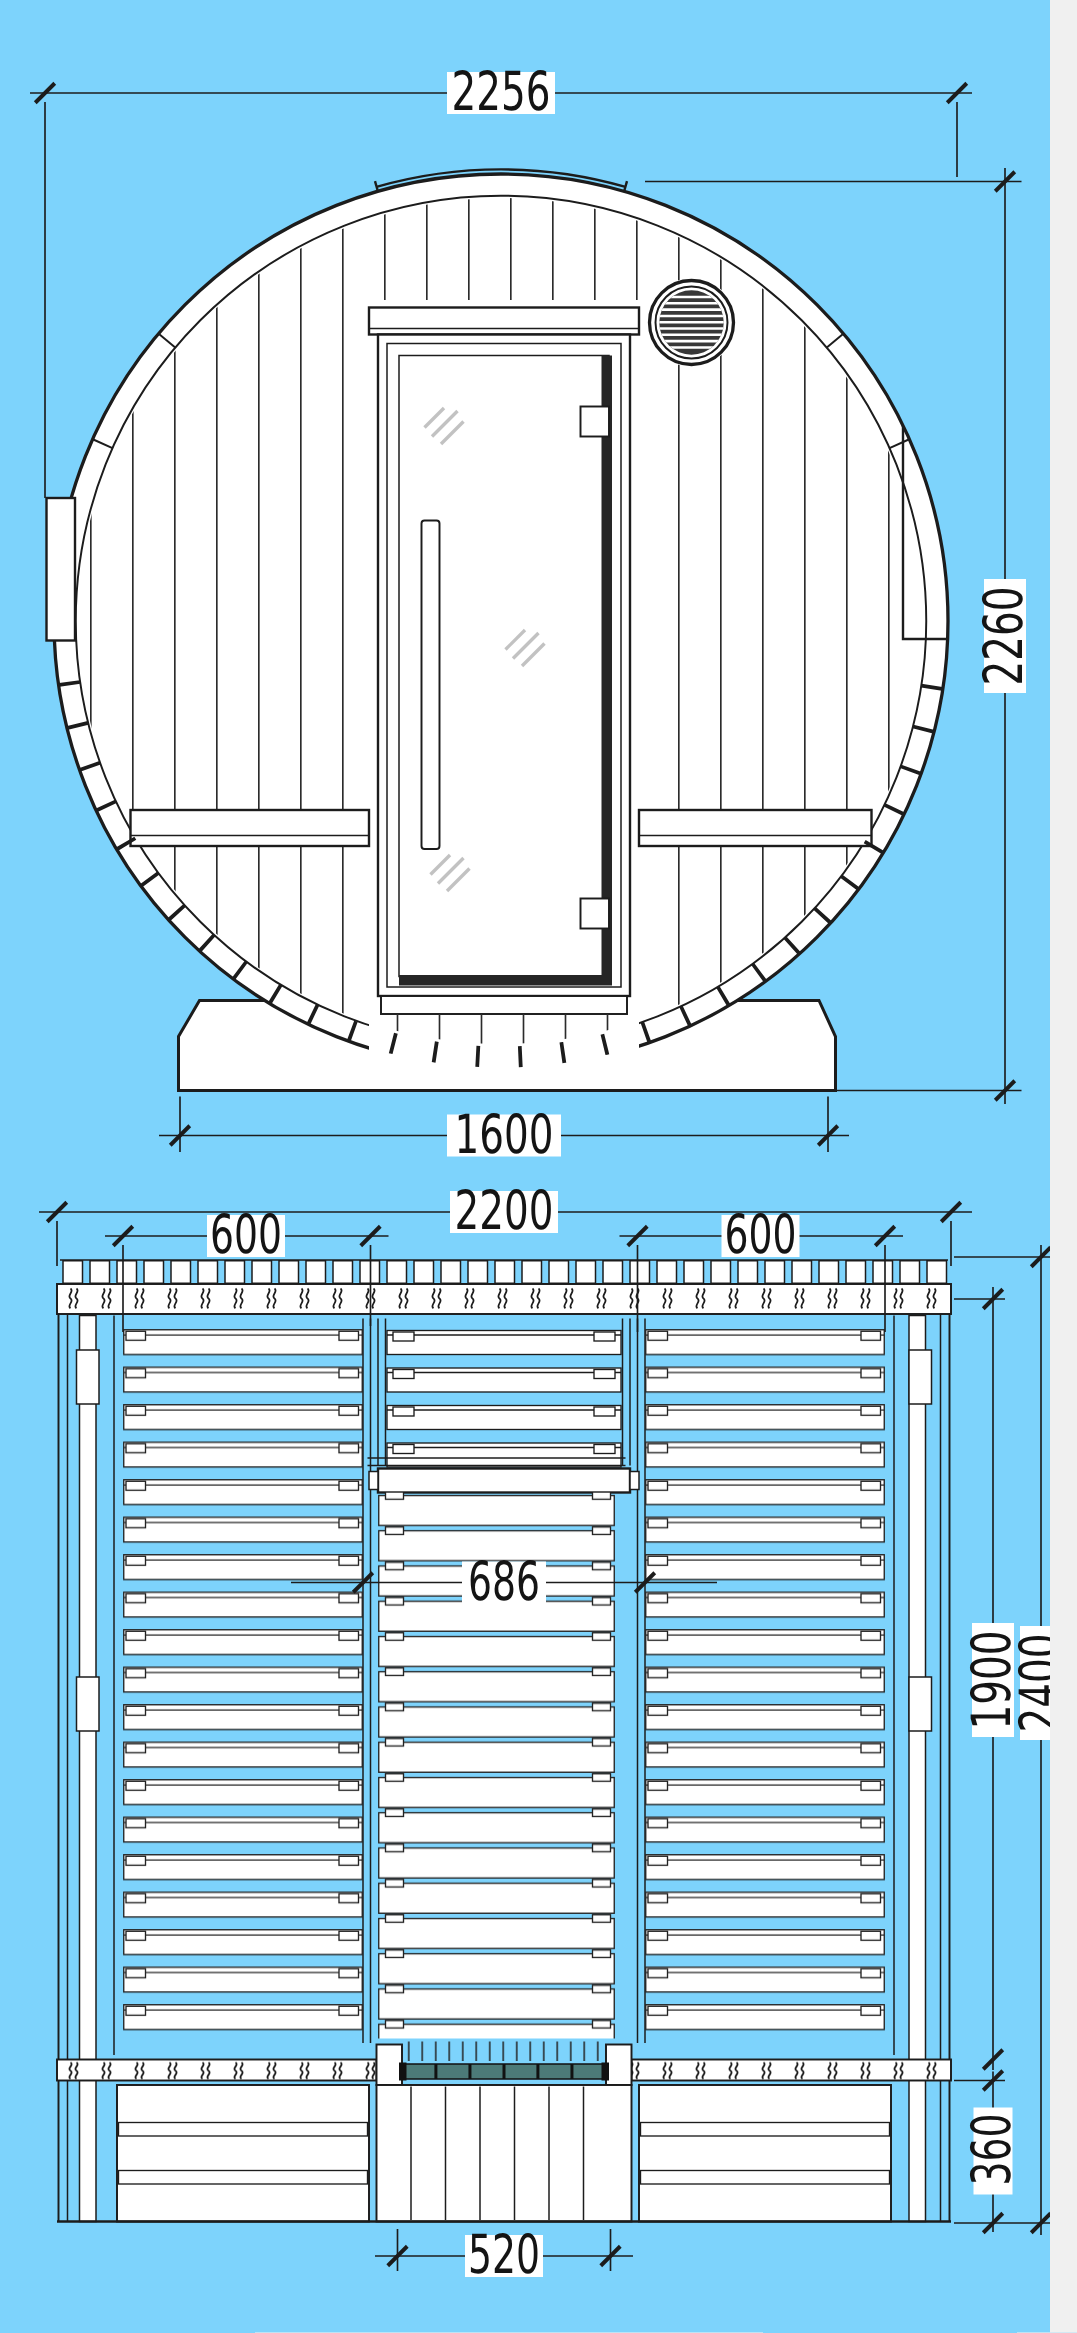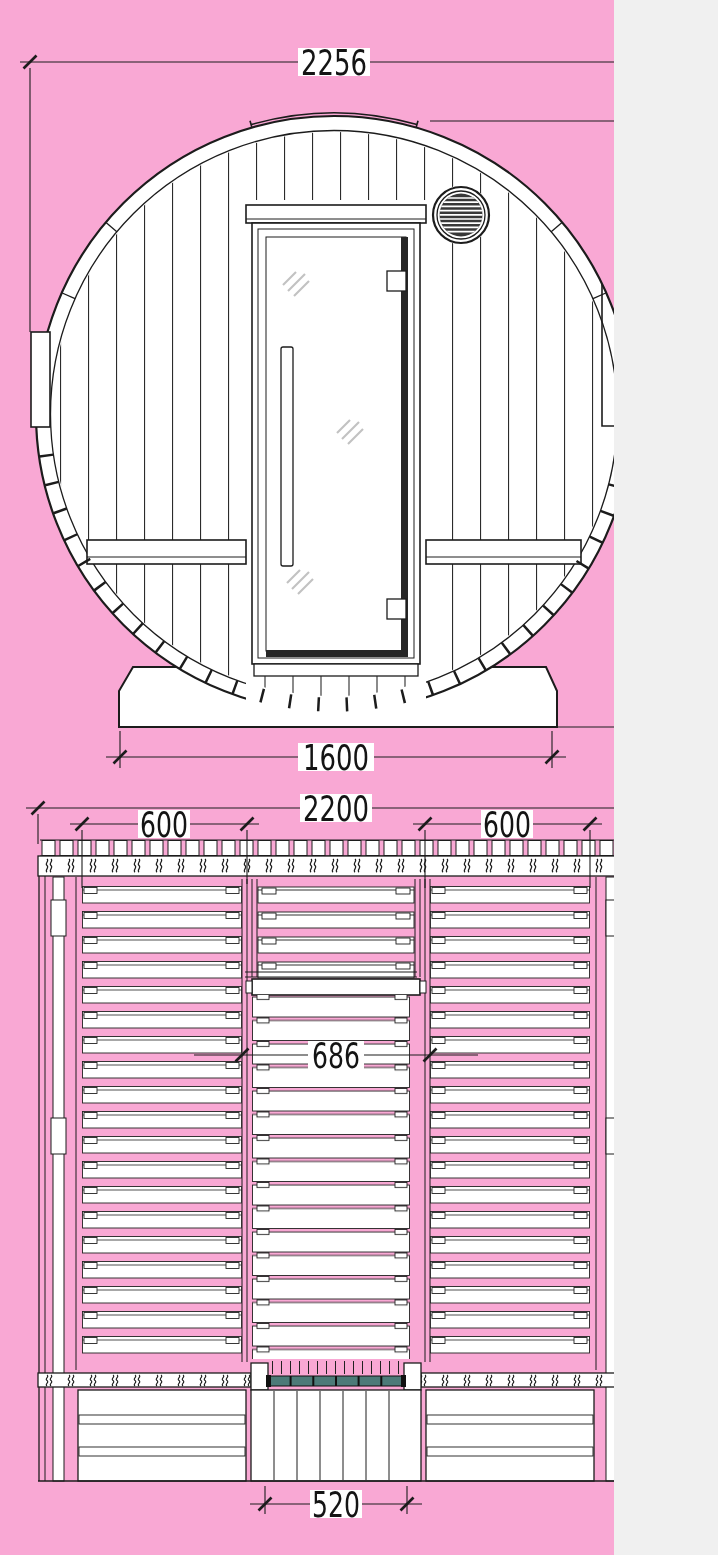--- a/index.html
+++ b/index.html
@@ -1,17 +1,17 @@
 <!DOCTYPE html>
 <html><head>
 <meta charset="utf-8">
 <style>
   html,body { margin:0; padding:0; background:#f0f0f0; }
   #canvas {
-    position:relative; width:614px; height:1555px; background:#f9a8d4;
+    position:relative; width:700px; height:1555px; background:#7dd3fc;
     font-family:"DejaVu Sans", sans-serif; overflow:hidden;
   }
   svg { display:block; }
   .ln  { stroke:#1c1c1c; fill:none; }
   .w09 { stroke-width:0.9; }
   .w1  { stroke-width:1; }
   .w11 { stroke-width:1.1; }
   .w13 { stroke-width:1.3; }
   .w16 { stroke-width:1.6; }
   .w2  { stroke-width:2; }

